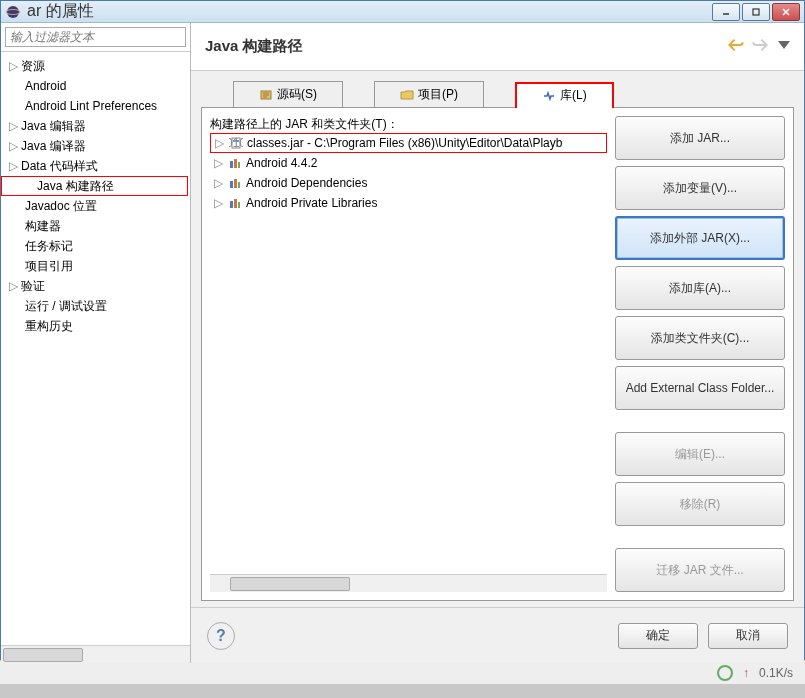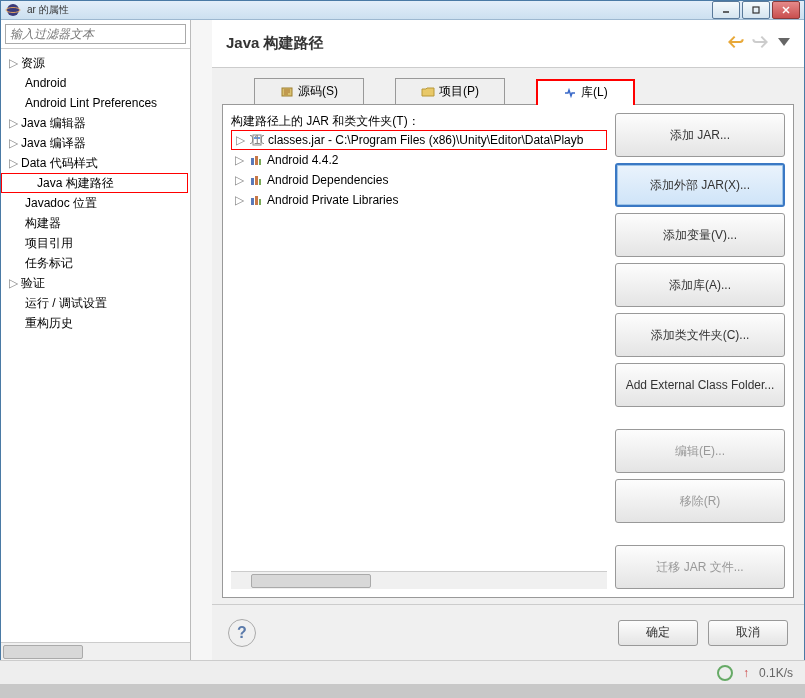--- a/index.html
+++ b/index.html
@@ -1,27 +1,27 @@
 <!DOCTYPE html>
 <html><head>
 <meta charset="utf-8">
 <style>
 * { box-sizing: border-box; margin: 0; padding: 0; font-family: "Microsoft YaHei", "Segoe UI", sans-serif; font-size: 12px; }
 body { background: #c8c8c8; width: 805px; height: 698px; overflow: hidden; }
 
 .window { width: 805px; height: 660px; background: #f0f0f0; border: 1px solid #4a7aa5; position: relative; display: flex; flex-direction: column; }
 .titlebar { height: 28px; background: linear-gradient(#e3eef9,#cce0f0); display: flex; align-items: center; padding: 0 4px; border-bottom: 1px solid #9db8d0; }
 .titlebar .icon { width:16px;height:16px;margin-right:6px;display:flex;align-items:center;justify-content:center; }
-.titlebar .title { flex:1; font-size:10px; color:#333; }
+.titlebar .title { flex:1; font-size:16px; color:#333; }
 .winbtns { display:flex; gap:2px; }
 .winbtn { width:28px;height:18px;border:1px solid #5a7a9a;background:linear-gradient(#f5fafc,#d5e5f0);border-radius:2px;display:flex;align-items:center;justify-content:center; }
 .winbtn.close { background:linear-gradient(#e58a8a,#c94f4f);border-color:#8a3a3a;color:#fff; }
 .winbtn svg { width:10px;height:10px; }
 
-.body { flex:1; display:flex; background:#f6f6f6;gap:21px; }
+.body { flex:1; display:flex; background:#f6f6f6; }
 .sidebar { width:190px; border-right:1px solid #bbb; display:flex;flex-direction:column; background:#fff; }
 .filter { padding:4px; border-bottom:1px solid #ccc; }
 .filter input { width:100%; height:20px; border:1px solid #aaa; padding:2px 4px; color:#888; font-style:italic; }
 .tree { flex:1; overflow:auto; padding-top:4px; }
 .tree-item { display:flex; align-items:center; height:20px; padding-left:8px; white-space:nowrap; cursor:default; }
 .tree-item .arrow { width:12px; color:#888; }
 .tree-item.level1 { padding-left:12px; }
 .tree-item.level1 .arrow { width:12px; }
 .tree-item.highlight { border:1px solid red; margin:0 2px 0 0; padding-left:23px; }
 .sidebar-hscroll { height:18px; border-top:1px solid #ccc; background:#f0f0f0; display:flex; align-items:center; }
@@ -134,25 +134,25 @@
           <div class="tree-item level1">
             <span class="arrow"></span>
             <span>Javadoc 位置</span>
           </div>
           <div class="tree-item level1">
             <span class="arrow"></span>
             <span>构建器</span>
           </div>
           <div class="tree-item level1">
             <span class="arrow"></span>
+            <span>任务标记</span>
+          </div>
+          <div class="tree-item level1">
+            <span class="arrow"></span>
             <span>项目引用</span>
-          </div>
-          <div class="tree-item level1">
-            <span class="arrow"></span>
-            <span>任务标记</span>
           </div>
           <div class="tree-item">
             <span class="arrow">▷</span>
             <span>验证</span>
           </div>
           <div class="tree-item level1">
             <span class="arrow"></span>
             <span>运行 / 调试设置</span>
           </div>
           <div class="tree-item level1">
@@ -251,22 +251,22 @@
                 </div>
                 <div class="hscroll">
                   <div class="track">
                     <div class="thumb"></div>
                   </div>
                 </div>
             </div>
           </div>
           <div class="right-col" id="buttons">
               <div class="btn">添加 JAR...</div>
+              <div class="btn">添加变量(V)...</div>
               <div class="btn highlight">添加外部 JAR(X)...</div>
-              <div class="btn">添加变量(V)...</div>
               <div class="btn">添加库(A)...</div>
               <div class="btn">添加类文件夹(C)...</div>
               <div class="btn">Add External Class Folder...</div>
               <div style="height: 10px;"></div>
               <div class="btn disabled">编辑(E)...</div>
               <div class="btn disabled">移除(R)</div>
               <div style="height: 10px;"></div>
               <div class="btn disabled">迁移 JAR 文件...</div>
             </div>
         </div>

